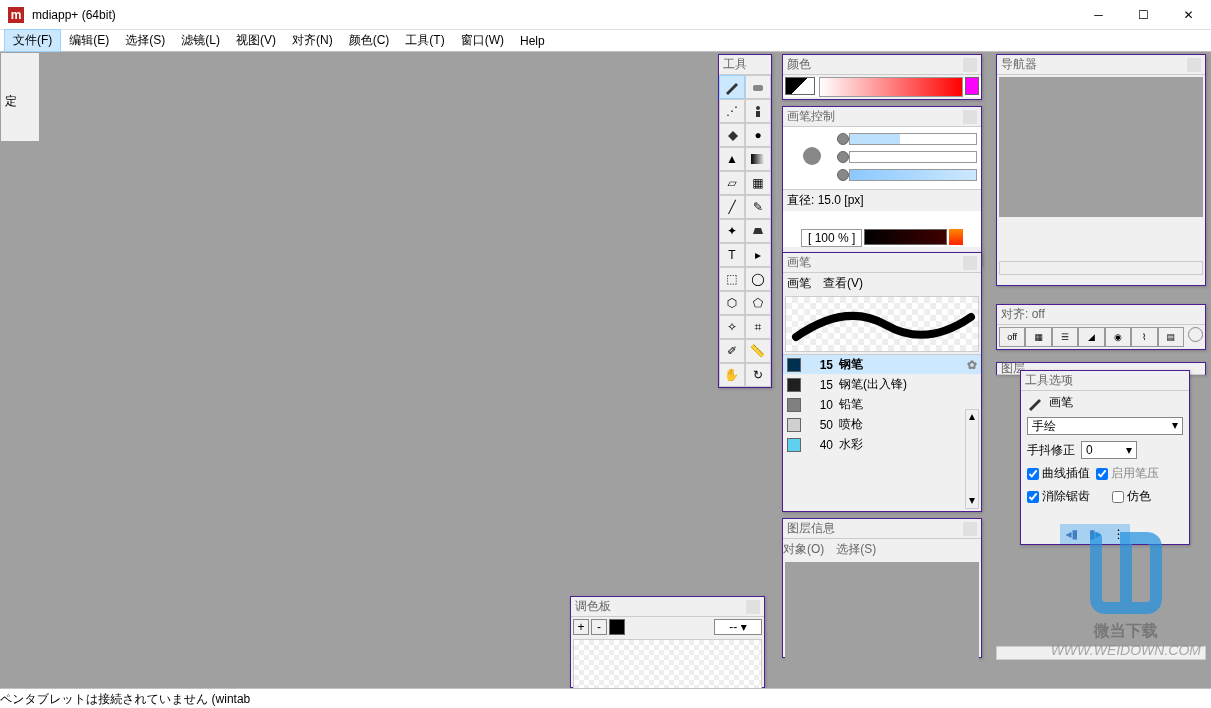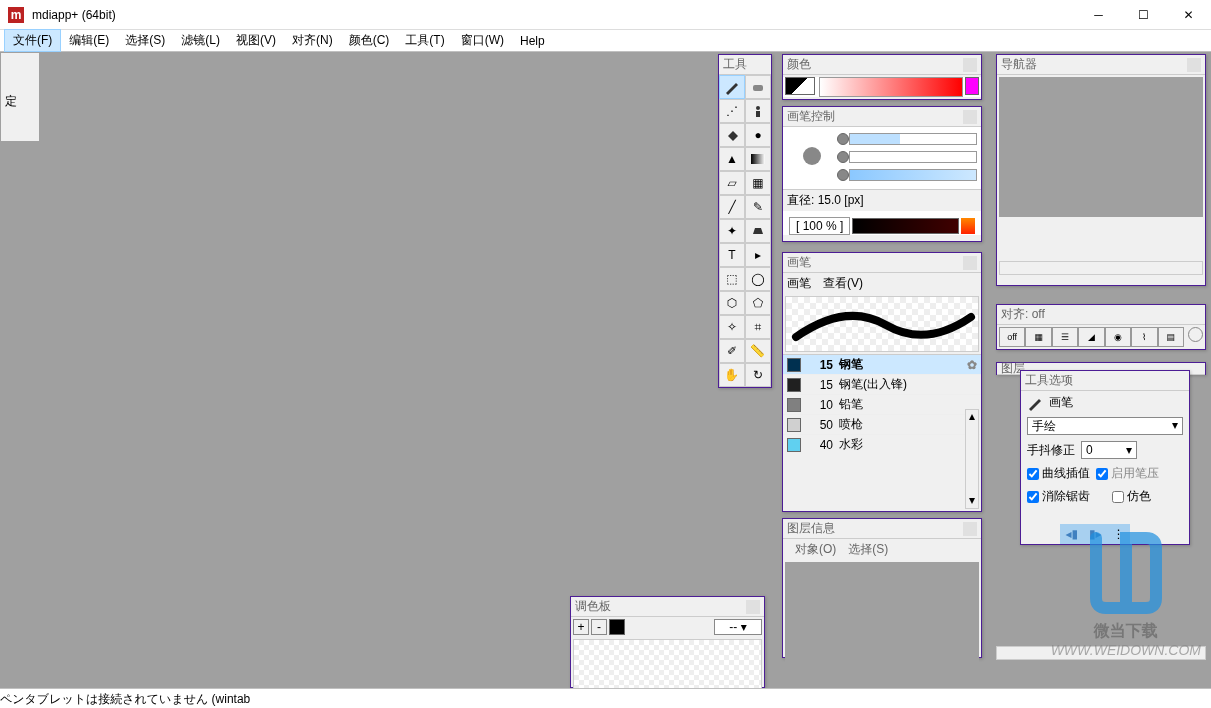--- a/index.html
+++ b/index.html
@@ -43,21 +43,21 @@
 .brushctrl-panel { left: 782px; top: 54px; width: 200px; }
 .brush-preview { display: flex; padding: 4px; }
 .brush-circle { width: 50px; height: 50px; display: flex; align-items: center; justify-content: center; }
 .brush-dot { width: 18px; height: 18px; background: #888; border-radius: 50%; }
 .sliders { flex: 1; }
 .slider-row { height: 16px; display: flex; align-items: center; margin-bottom: 2px; }
 .slider-knob { width: 12px; height: 12px; background: #888; border-radius: 50%; border: 1px solid #666; }
 .slider-bar { flex: 1; height: 12px; border: 1px solid #999; background: linear-gradient(90deg, #bde0ff 40%, #fff 40%); }
 .slider-bar.full { background: linear-gradient(90deg, #8bc8ff, #cde8ff); }
 .size-label { padding: 2px 4px; background: #f0f0f0; border-top: 1px solid #ccc; }
-.pct-row { display: flex; align-items: center; margin: 6px; }
+.pct-row { display: flex; margin: 18px; }
 .pct-box { border: 1px solid #999; padding: 1px 6px; background: #fff; }
 .grad-bar { flex: 1; height: 16px; background: linear-gradient(90deg, #000, #400000); margin: 0 2px; border: 1px solid #666; }
 .grad-end { width: 14px; height: 16px; background: linear-gradient(180deg, #f80, #f20); }
 
 
 .brush-panel { left: 782px; top: 200px; width: 200px; height: 260px; }
 .brush-menus { display: flex; padding: 2px 4px; gap: 12px; }
 .brush-menus span { cursor: pointer; }
 .stroke-preview { height: 56px; background-image: repeating-conic-gradient(#eee 0 25%, #fff 0 50%); background-size: 12px 12px; border: 1px solid #ccc; margin: 2px; position: relative; }
 .stroke-preview svg { position: absolute; top: 0; left: 0; }
@@ -65,21 +65,21 @@
 .brush-item { display: flex; align-items: center; height: 20px; padding: 0 4px; border-bottom: 1px solid #eee; cursor: pointer; }
 .brush-item.sel { background: #cce8ff; font-weight: bold; }
 .brush-sw { width: 14px; height: 14px; border: 1px solid #666; margin-right: 4px; }
 .brush-sz { width: 28px; text-align: right; margin-right: 6px; }
 .brush-gear { margin-left: auto; color: #888; }
 .brush-scroll { position: absolute; right: 2px; top: 156px; width: 14px; height: 100px; background: #f0f0f0; border: 1px solid #ccc; }
 .brush-scroll .arr { height: 14px; text-align: center; line-height: 12px; background: #f0f0f0; }
 
 
 .layerinfo-panel { left: 782px; top: 466px; width: 200px; height: 140px; }
-.layer-menus { padding: 2px 12px; color: #666; display: flex; gap: 12px; }
+.layer-menus { padding: 2px 0; color: #666; display: flex; gap: 12px; }
 
 
 .palette-panel { left: 570px; top: 544px; width: 195px; height: 92px; }
 .palette-row { display: flex; align-items: center; padding: 2px; gap: 2px; }
 .pal-btn { width: 16px; height: 16px; border: 1px solid #888; background: #f0f0f0; text-align: center; line-height: 14px; cursor: pointer; }
 .pal-sw { width: 16px; height: 16px; background: #000; border: 1px solid #666; }
 .pal-sel { width: 48px; height: 16px; border: 1px solid #888; margin-left: auto; background: #fff; text-align: center; }
 .pal-grid { height: 50px; background-image: repeating-conic-gradient(#eee 0 25%, #fff 0 50%); background-size: 10px 10px; border: 1px solid #ccc; margin: 2px; }
 
 

